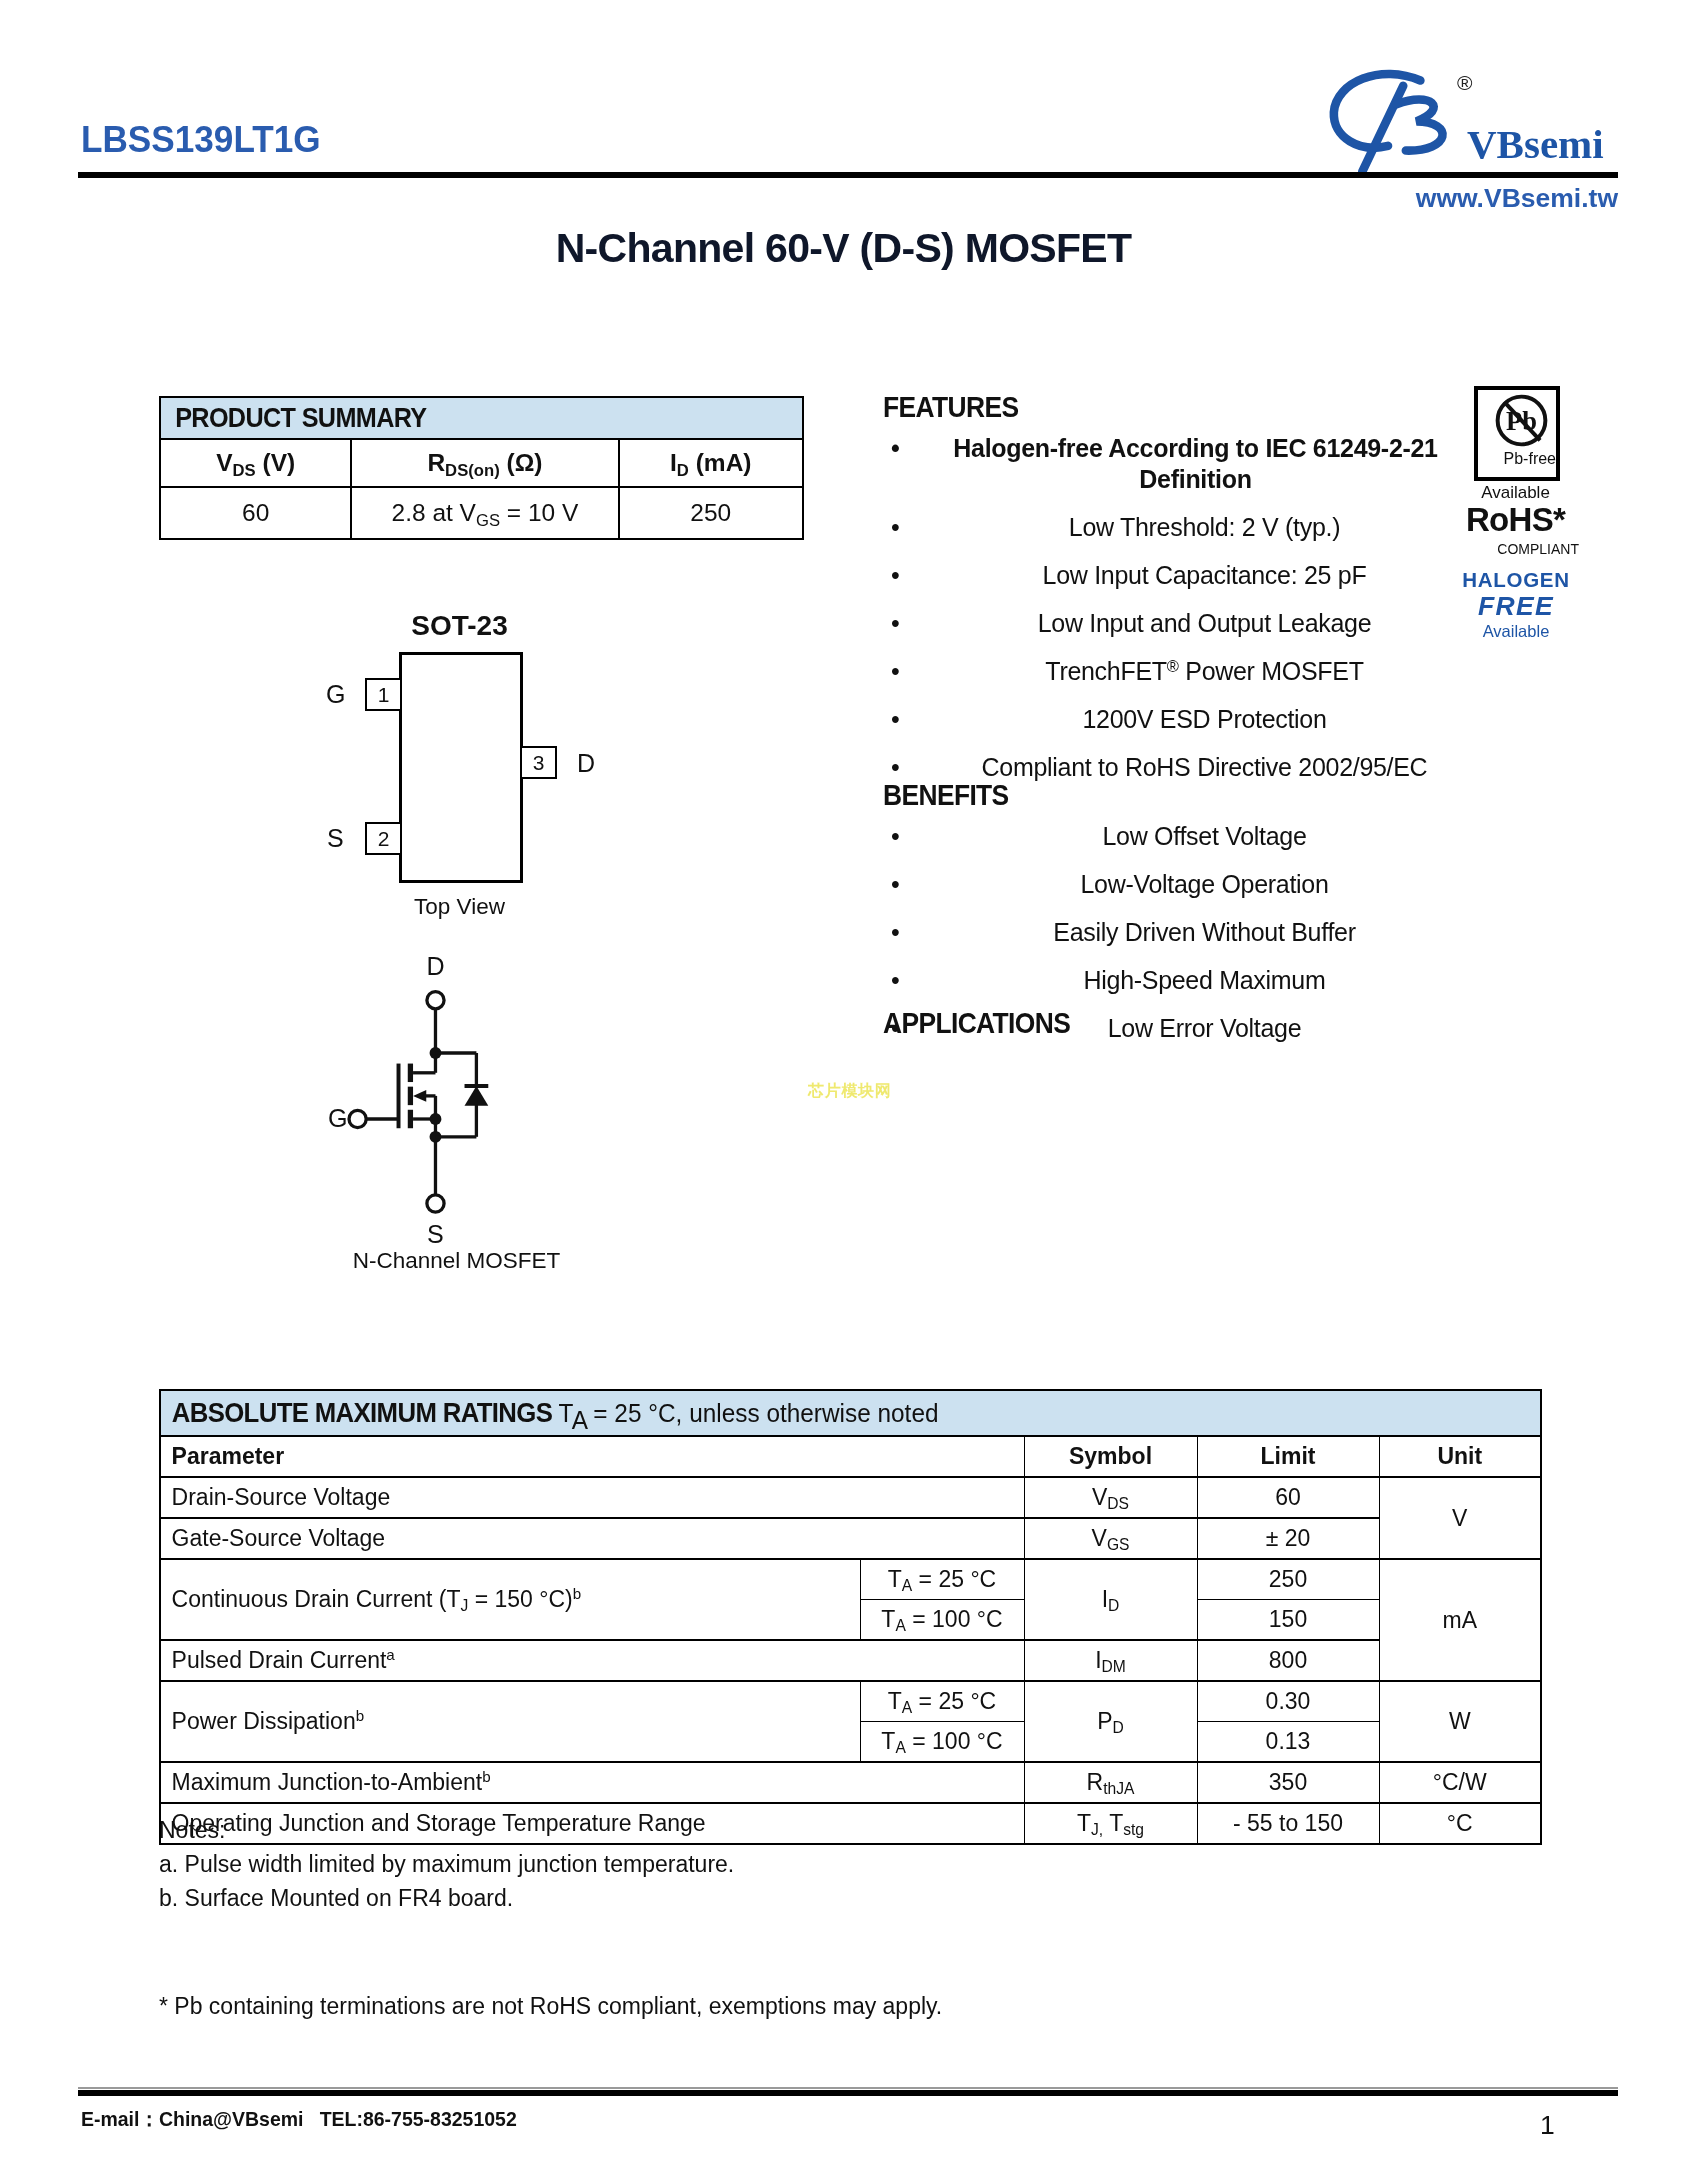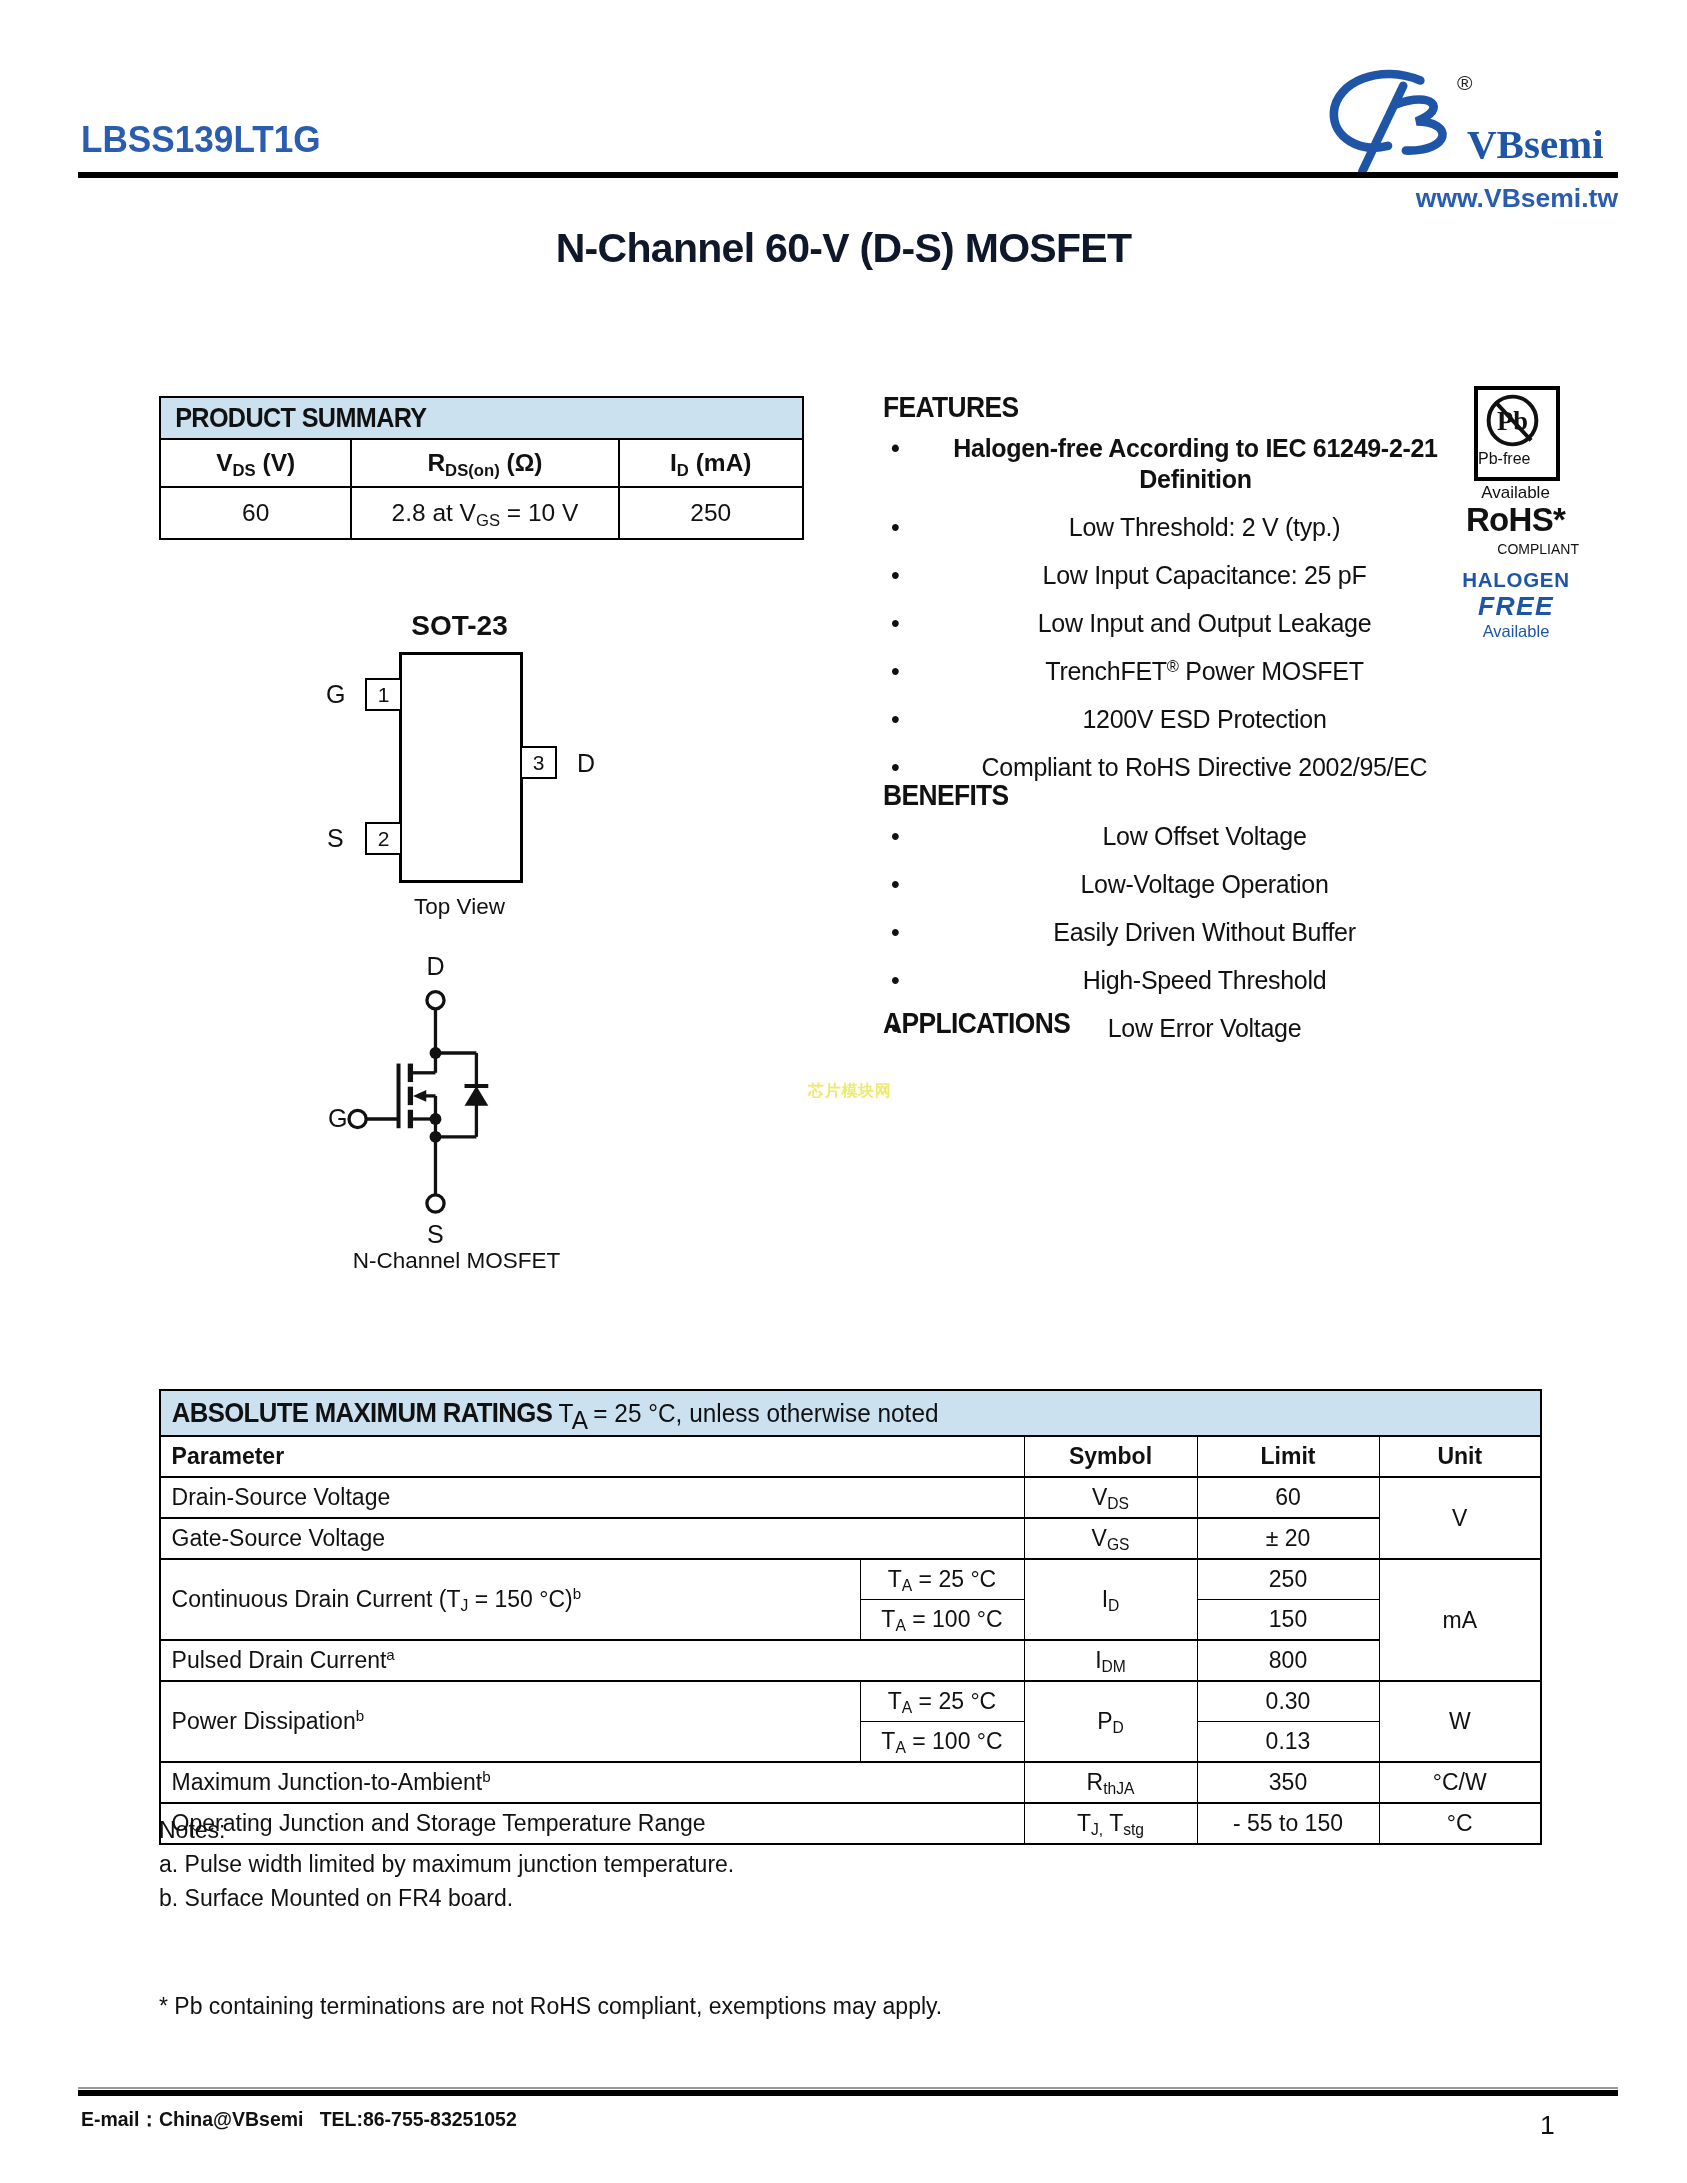--- a/index.html
+++ b/index.html
@@ -38,21 +38,21 @@
   .sect ul{list-style:none;margin:9.3px 0 0 0;padding:0;}
   .sect li{position:relative;padding-left:48px;font-size:25px;line-height:31px;
            margin-bottom:17px;letter-spacing:-0.3px;text-align:center;}
   .sect li::before{content:"•";position:absolute;left:8px;top:0;font-size:25px;}
   .li-bold{font-weight:bold;}
   .li-wrap{width:529px;}
   .li-just{width:590px;text-align:justify;}
 
   
   .pb-box{position:absolute;left:1474px;top:386px;width:78px;height:87px;border:4px solid #000;
-          text-align:left;}
+          text-align:right;}
   .pb-label{font-size:16px;margin-top:-2.6px;}
   .pb-available{position:absolute;left:1461px;top:483px;width:109px;text-align:center;font-size:17px;}
   .rohs-title{position:absolute;left:1456px;top:501px;width:119px;text-align:center;
               font-size:33px;font-weight:bold;letter-spacing:-0.7px;}
   .rohs-sub{position:absolute;left:1453px;top:541px;width:126px;text-align:right;
             font-size:14px;font-weight:normal;letter-spacing:0px;}
   .hal-1{position:absolute;left:1453px;top:568px;width:126px;text-align:center;
          font-size:20.5px;font-weight:bold;color:#1e55a6;letter-spacing:0.7px;}
   .hal-2{position:absolute;left:1453px;top:591px;width:126px;text-align:center;
          font-size:26.5px;font-weight:bold;font-style:italic;color:#1e55a6;letter-spacing:1.3px;}
@@ -184,21 +184,21 @@
   <div class="pkg-lbl lbl-s">S</div>
   <div class="pkg-lbl lbl-d">D</div>
   <div class="top-view">Top View</div>
 
   <div class="sect" style="top:778px">
     <h2>BENEFITS</h2>
     <ul>
       <li>Low Offset Voltage</li>
       <li>Low-Voltage Operation</li>
       <li>Easily Driven Without Buffer</li>
-      <li>High-Speed Threshold</li>
+      <li>High-Speed Maximum</li>
       <li>Low Error Voltage</li>
     </ul>
   </div>
 
   <div class="sect" style="top:1006px">
     <h2>APPLICATIONS</h2>
   </div>
 
   <svg class="schematic" width="198" height="311" viewBox="0 0 300 470">
     <text x="178" y="42" text-anchor="middle" font-size="38" fill="#111">D</text>

